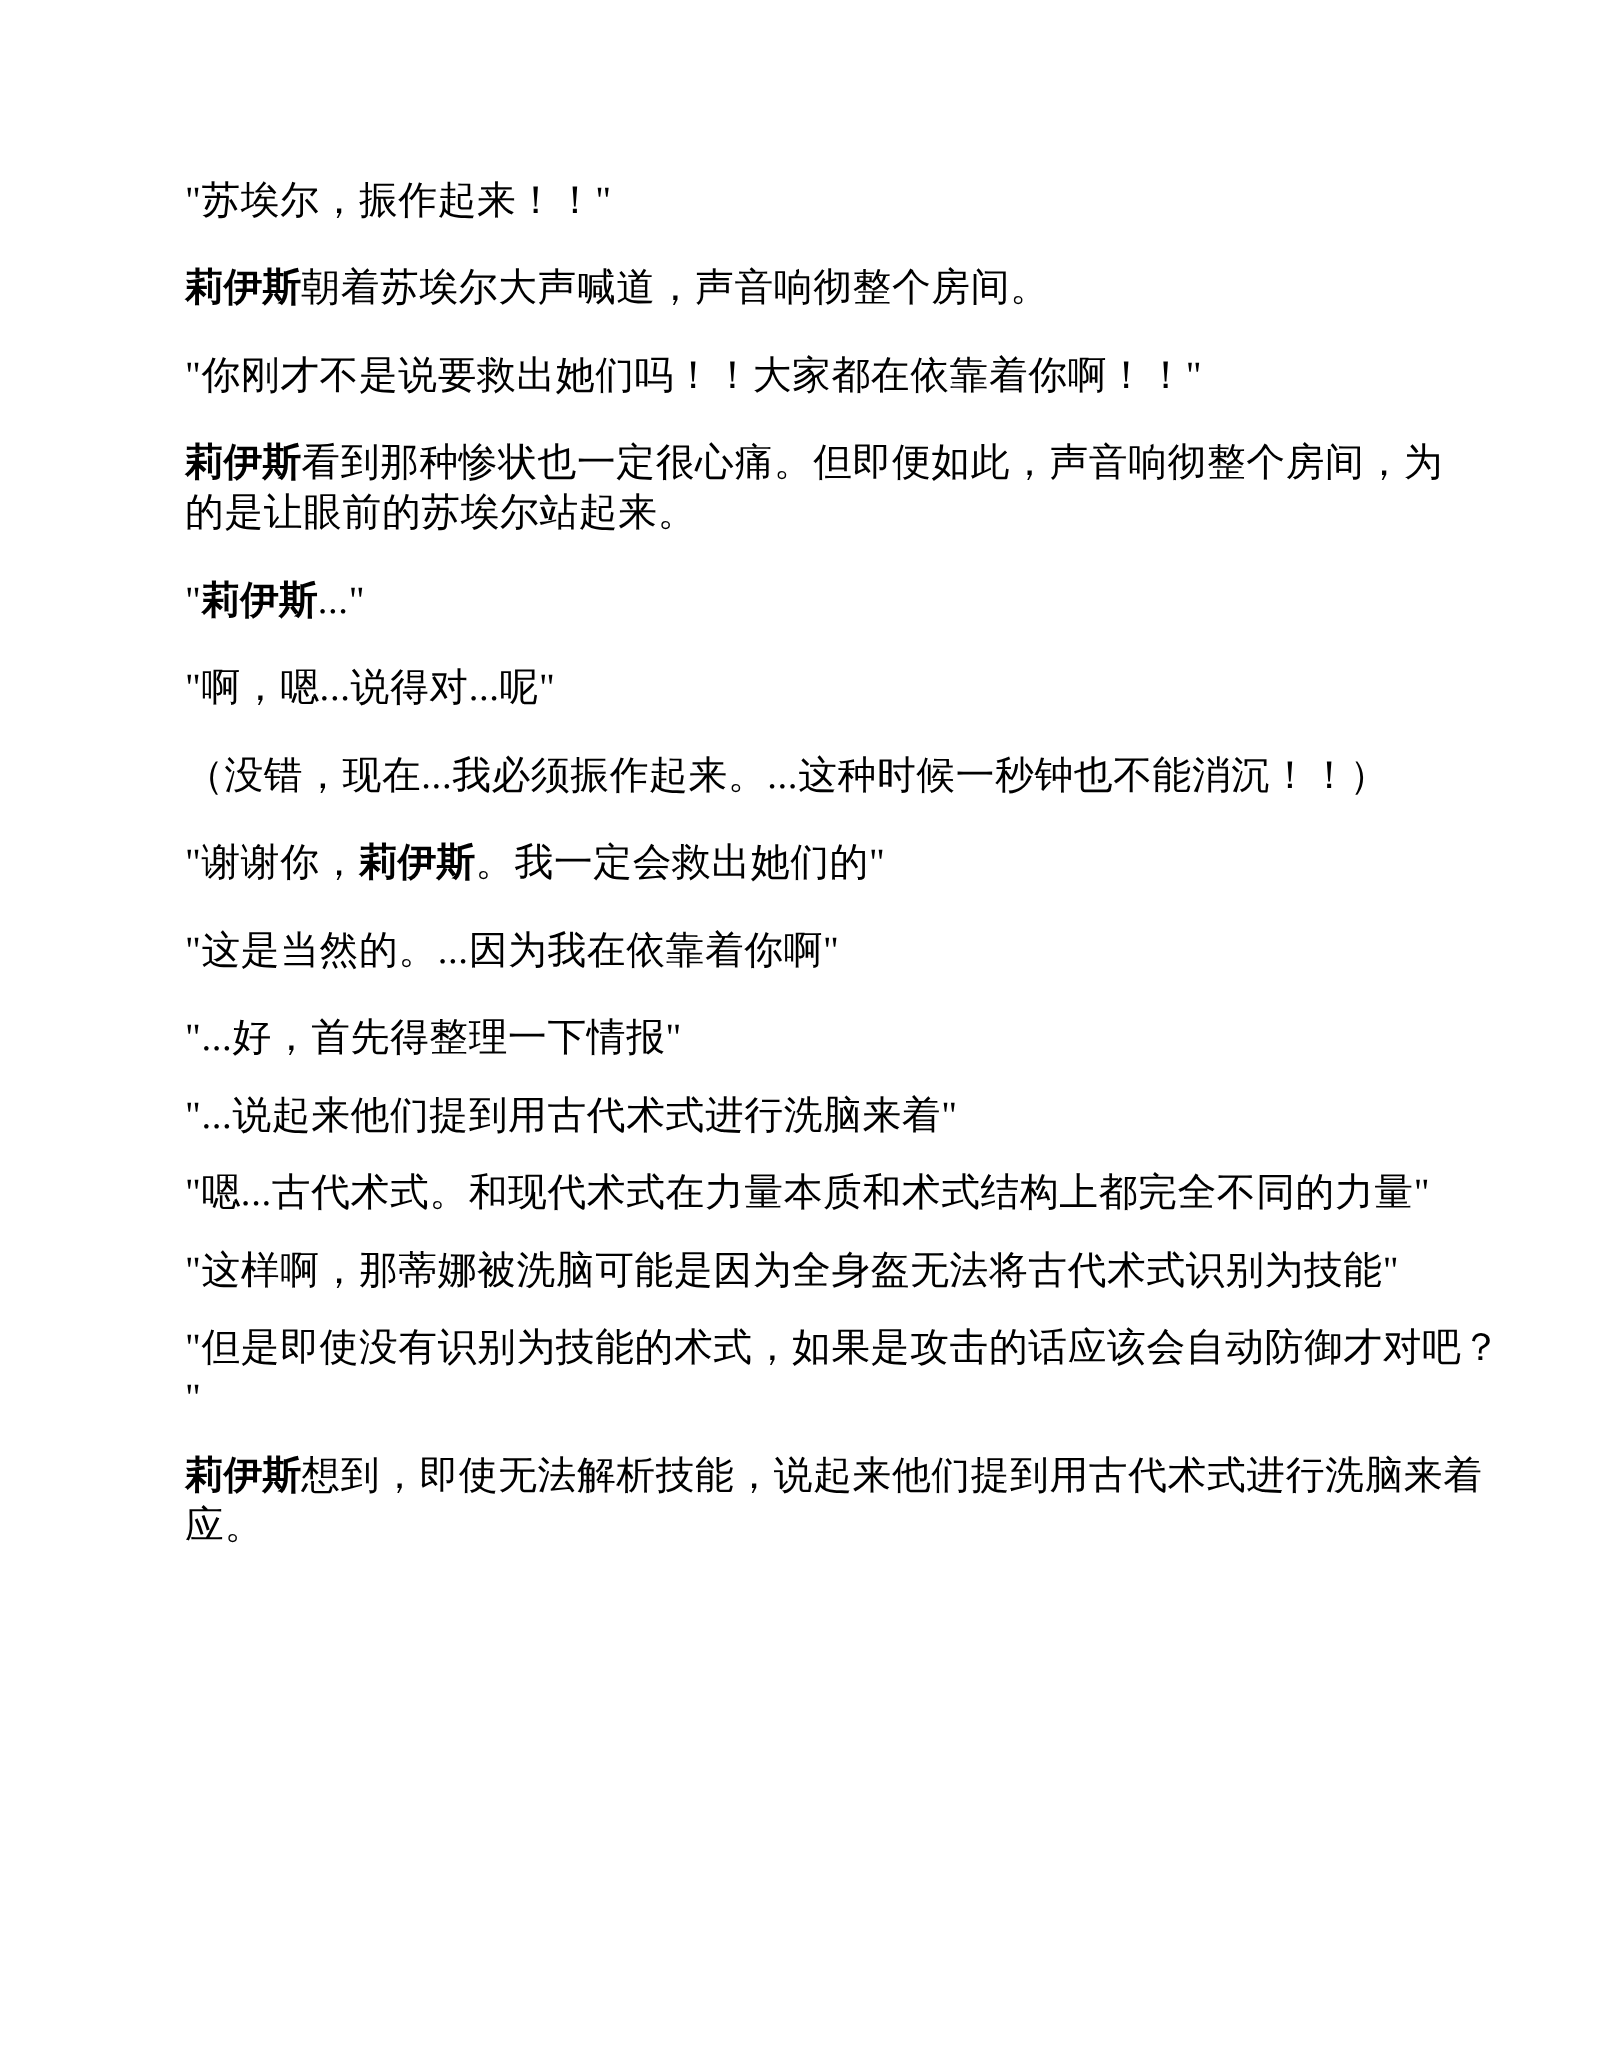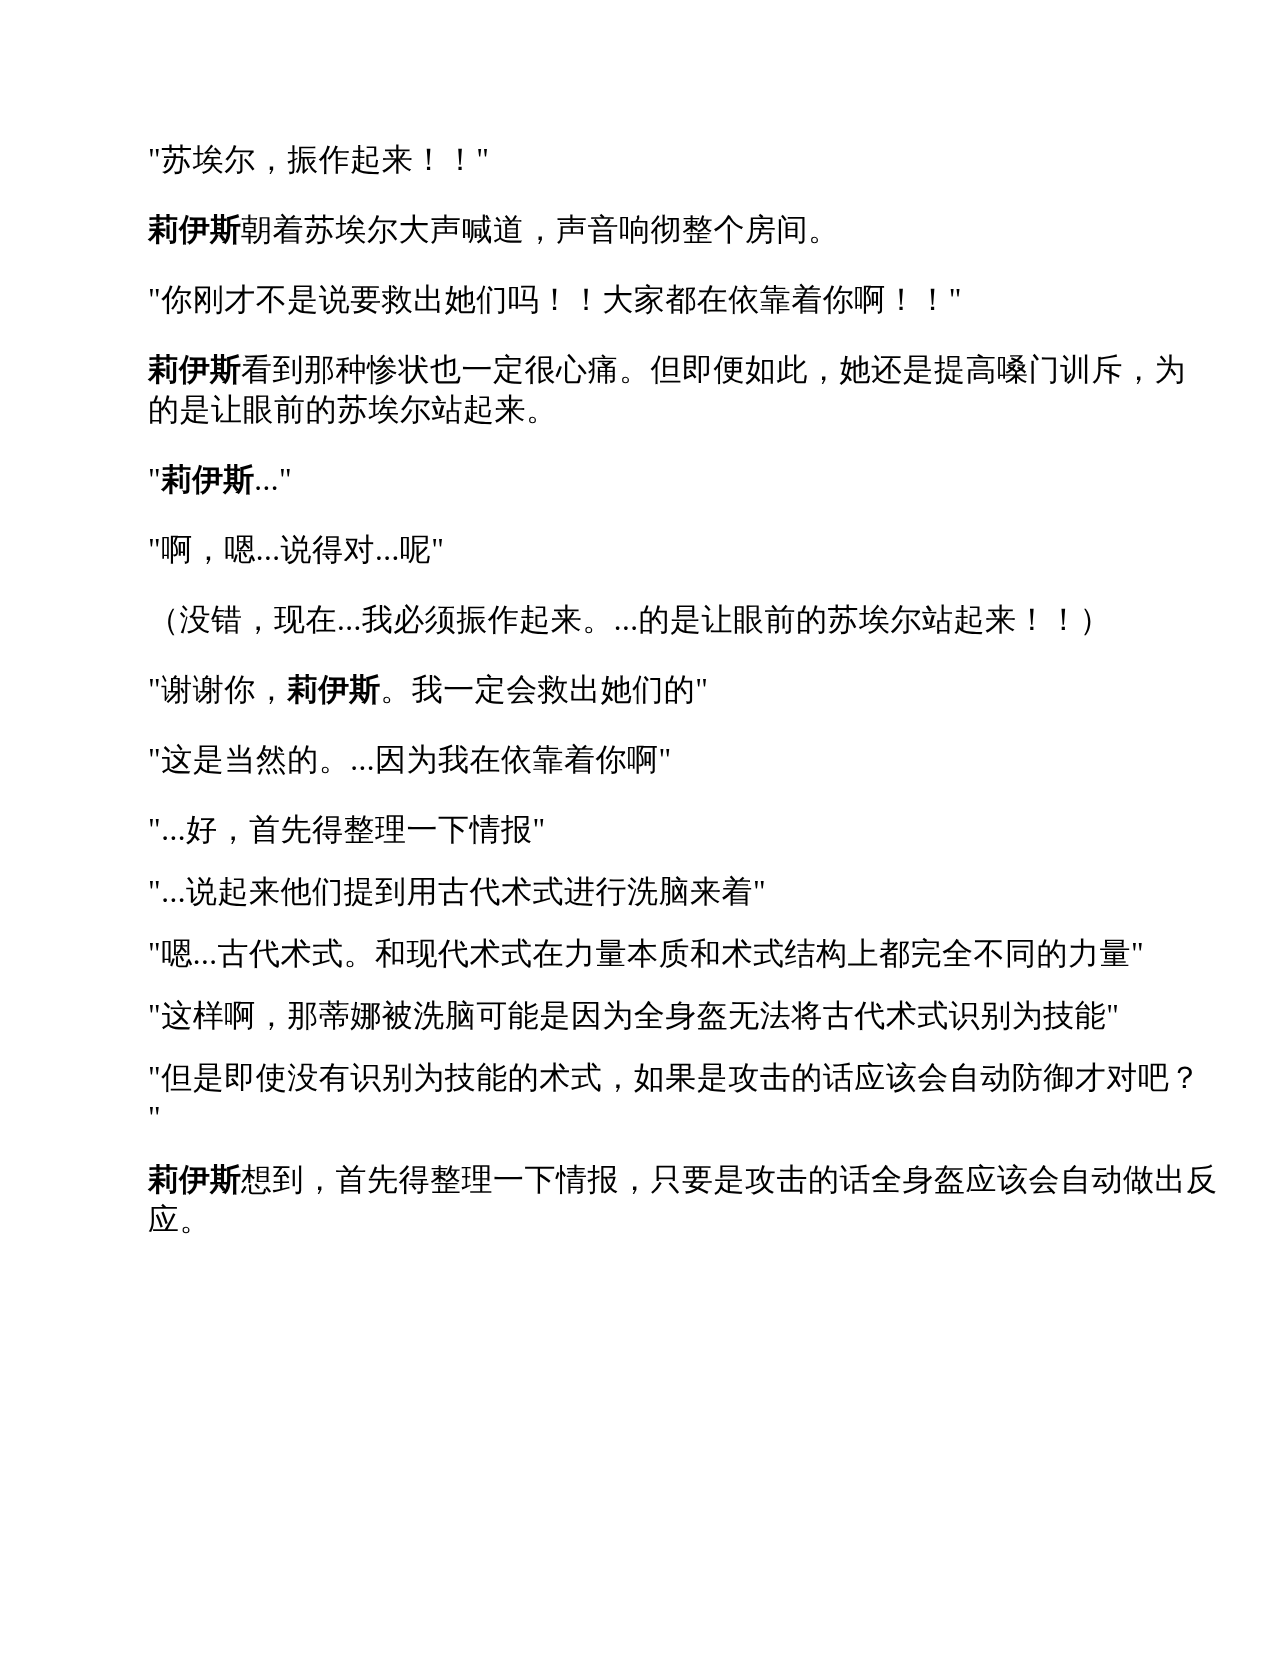--- a/index.html
+++ b/index.html
@@ -50,31 +50,31 @@
       <div class="para">
         <div class="line"><span>"苏埃尔，振作起来！！"</span></div>
       </div>
       <div class="para">
         <div class="line"><span class="name">莉伊斯</span><span>朝着苏埃尔大声喊道，声音响彻整个房间。</span></div>
       </div>
       <div class="para">
         <div class="line"><span>"你刚才不是说要救出她们吗！！大家都在依靠着你啊！！"</span></div>
       </div>
       <div class="para">
-        <div class="line"><span class="name">莉伊斯</span><span>看到那种惨状也一定很心痛。但即便如此，她还是提高嗓门训斥，为</span></div>
+        <div class="line"><span class="name">莉伊斯</span><span>看到那种惨状也一定很心痛。但即便如此，声音响彻整个房间，为</span></div>
         <div class="line"><span>的是让眼前的苏埃尔站起来。</span></div>
       </div>
       <div class="para">
         <div class="line"><span>"</span><span class="name">莉伊斯</span><span>..."</span></div>
       </div>
       <div class="para">
         <div class="line"><span>"啊，嗯...说得对...呢"</span></div>
       </div>
       <div class="para">
-        <div class="line"><span>（没错，现在...我必须振作起来。...的是让眼前的苏埃尔站起来！！）</span></div>
+        <div class="line"><span>（没错，现在...我必须振作起来。...这种时候一秒钟也不能消沉！！）</span></div>
       </div>
       <div class="para">
         <div class="line"><span>"谢谢你，</span><span class="name">莉伊斯</span><span>。我一定会救出她们的"</span></div>
       </div>
       <div class="para">
         <div class="line"><span>"这是当然的。...因为我在依靠着你啊"</span></div>
       </div>
       <div class="para">
         <div class="line"><span>"...好，首先得整理一下情报"</span></div>
       </div>
@@ -85,17 +85,17 @@
         <div class="line"><span>"嗯...古代术式。和现代术式在力量本质和术式结构上都完全不同的力量"</span></div>
       </div>
       <div class="para">
         <div class="line"><span>"这样啊，那蒂娜被洗脑可能是因为全身盔无法将古代术式识别为技能"</span></div>
       </div>
       <div class="para">
         <div class="line"><span>"但是即使没有识别为技能的术式，如果是攻击的话应该会自动防御才对吧？</span></div>
         <div class="line"><span>"</span></div>
       </div>
       <div class="para">
-        <div class="line"><span class="name">莉伊斯</span><span>想到，首先得整理一下情报，只要是攻击的话全身盔应该会自动做出反</span></div>
+        <div class="line"><span class="name">莉伊斯</span><span>想到，即使无法解析技能，说起来他们提到用古代术式进行洗脑来着</span></div>
         <div class="line"><span>应。</span></div>
       </div>
     </div>
 </div>
 
 </body></html>

